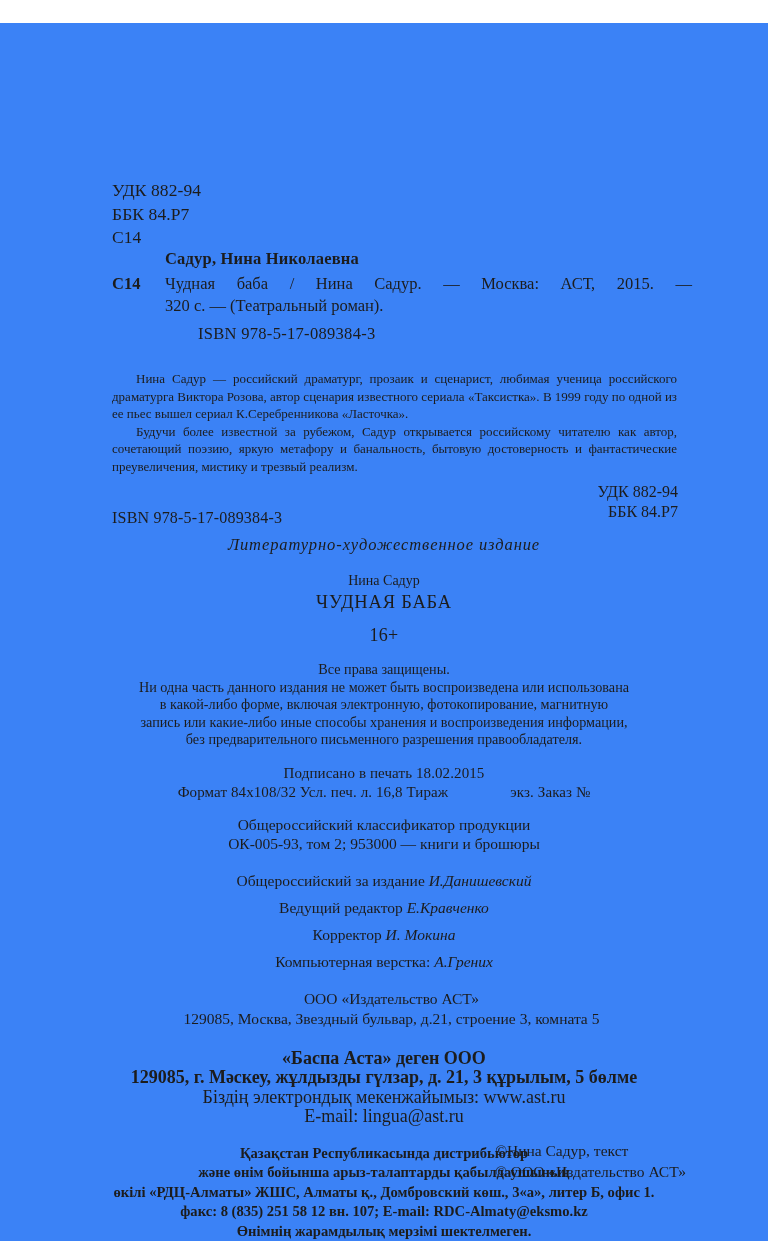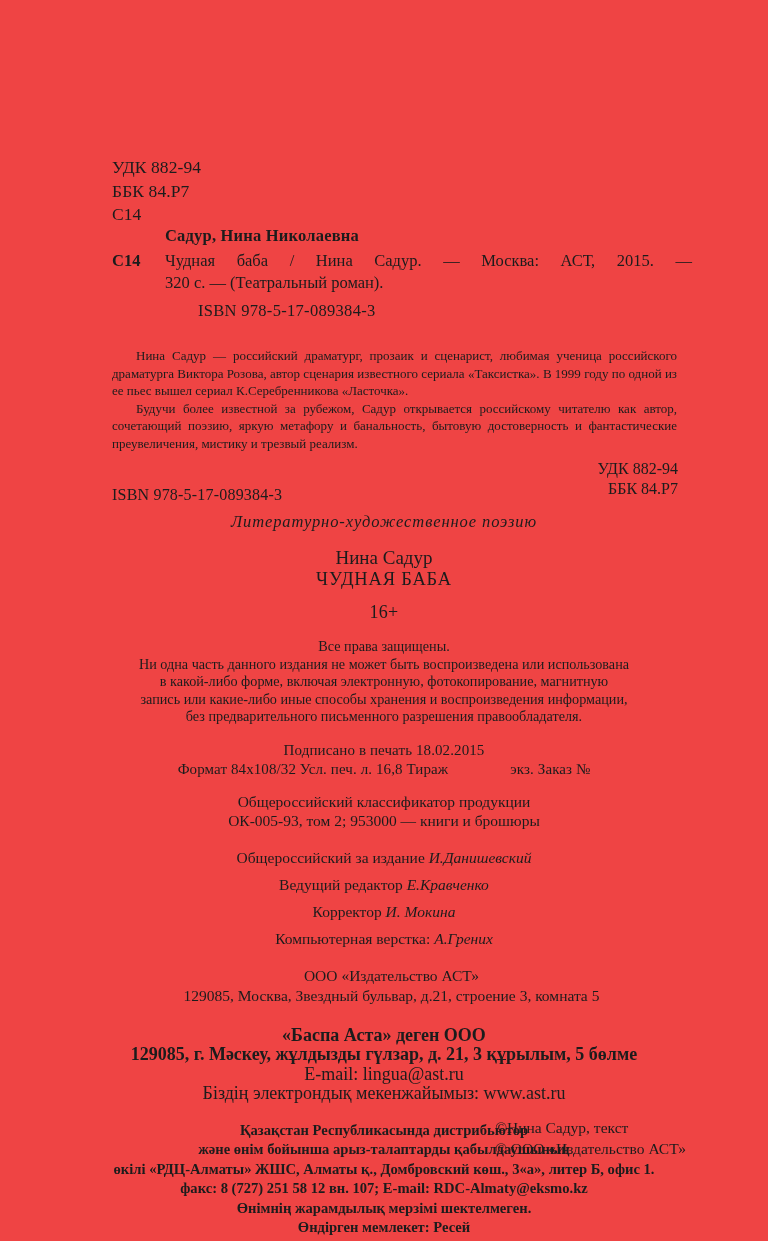--- a/index.html
+++ b/index.html
@@ -11,21 +11,22 @@
     width: 768px;
     height: 1241px;
     position: relative;
     font-family: "Liberation Serif", "DejaVu Serif", serif;
     color: #1c1c1c;
     overflow: hidden;
   }
   .page {
     position: absolute;
     inset: 0;
-    background: #ef4444;
+    background: #3b82f6;
+    margin-top: 23px;
   }
 
   
   .cip-codes {
     position: absolute;
     left: 112px;
     top: 156px;
     font-size: 17.5px;
     line-height: 23.5px;
     letter-spacing: .1px;
@@ -113,21 +114,21 @@
     top: 512px;
     text-align: center;
   }
   .edition-type {
     font-style: italic;
     font-size: 16.5px;
     letter-spacing: .9px;
     margin-bottom: 15px;
   }
   .book-author {
-    font-size: 19px;
+    font-size: 14px;
     line-height: 21px;
   }
   .book-title {
     font-size: 18.5px;
     letter-spacing: .8px;
     line-height: 23px;
   }
   .age-rating {
     font-size: 18px;
     margin-top: 11px;
@@ -222,21 +223,21 @@
 
   <div class="cip-codes-right">
     <div>УДК 882-94</div>
     <div>ББК 84.Р7</div>
   </div>
 
   <div class="isbn-bottom">ISBN 978-5-17-089384-3</div>
 
   <div class="colophon">
 
-    <div class="edition-type">Литературно-художественное поэзию</div>
+    <div class="edition-type">Литературно-художественное издание</div>
 
     <div class="book-author">Нина Садур</div>
     <div class="book-title">ЧУДНАЯ БАБА</div>
     <div class="age-rating">16+</div>
 
     <div class="rights">
       <div>Все права защищены.</div>
       <div>Ни одна часть данного издания не может быть воспроизведена или использована</div>
       <div>в какой-либо форме, включая электронную, фотокопирование, магнитную</div>
       <div>запись или какие-либо иные способы хранения и воспроизведения информации,</div>
@@ -261,29 +262,29 @@
     </div>
 
     <div class="publisher">
       <div>ООО «Издательство АСТ»</div>
       <div>129085, Москва, Звездный бульвар, д.21, строение 3, комната 5</div>
     </div>
 
     <div class="kz-publisher">
       <div>«Баспа Аста» деген ООО</div>
       <div>129085, г. Мәскеу,  жұлдызды гүлзар, д. 21, 3 құрылым, 5 бөлме</div>
+      <div class="thin">Біздің электрондық мекенжайымыз: www.ast.ru</div>
       <div class="thin">E-mail: lingua@ast.ru</div>
-      <div class="thin">Біздің электрондық мекенжайымыз: www.ast.ru</div>
     </div>
 
     <div class="kz-distributor">
       <div>Қазақстан Республикасында дистрибьютор</div>
       <div>және өнім бойынша арыз-талаптарды қабылдаушының</div>
       <div>өкілі «РДЦ-Алматы» ЖШС, Алматы қ.,  Домбровский көш., 3«а», литер Б, офис 1.</div>
-      <div>факс: 8 (727) 251 58 12 вн. 107;  E-mail: RDC-Almaty@eksmo.kz</div>
+      <div>факс: 8 (835) 251 58 12 вн. 107;  E-mail: RDC-Almaty@eksmo.kz</div>
       <div>Өнімнің жарамдылық мерзімі шектелмеген.</div>
       <div>Өндірген мемлекет: Ресей</div>
 
     </div>
 
   </div>
 
   <div class="copyright">
     <div>©Нина Садур, текст</div>
     <div>© ООО «Издательство АСТ»</div>

